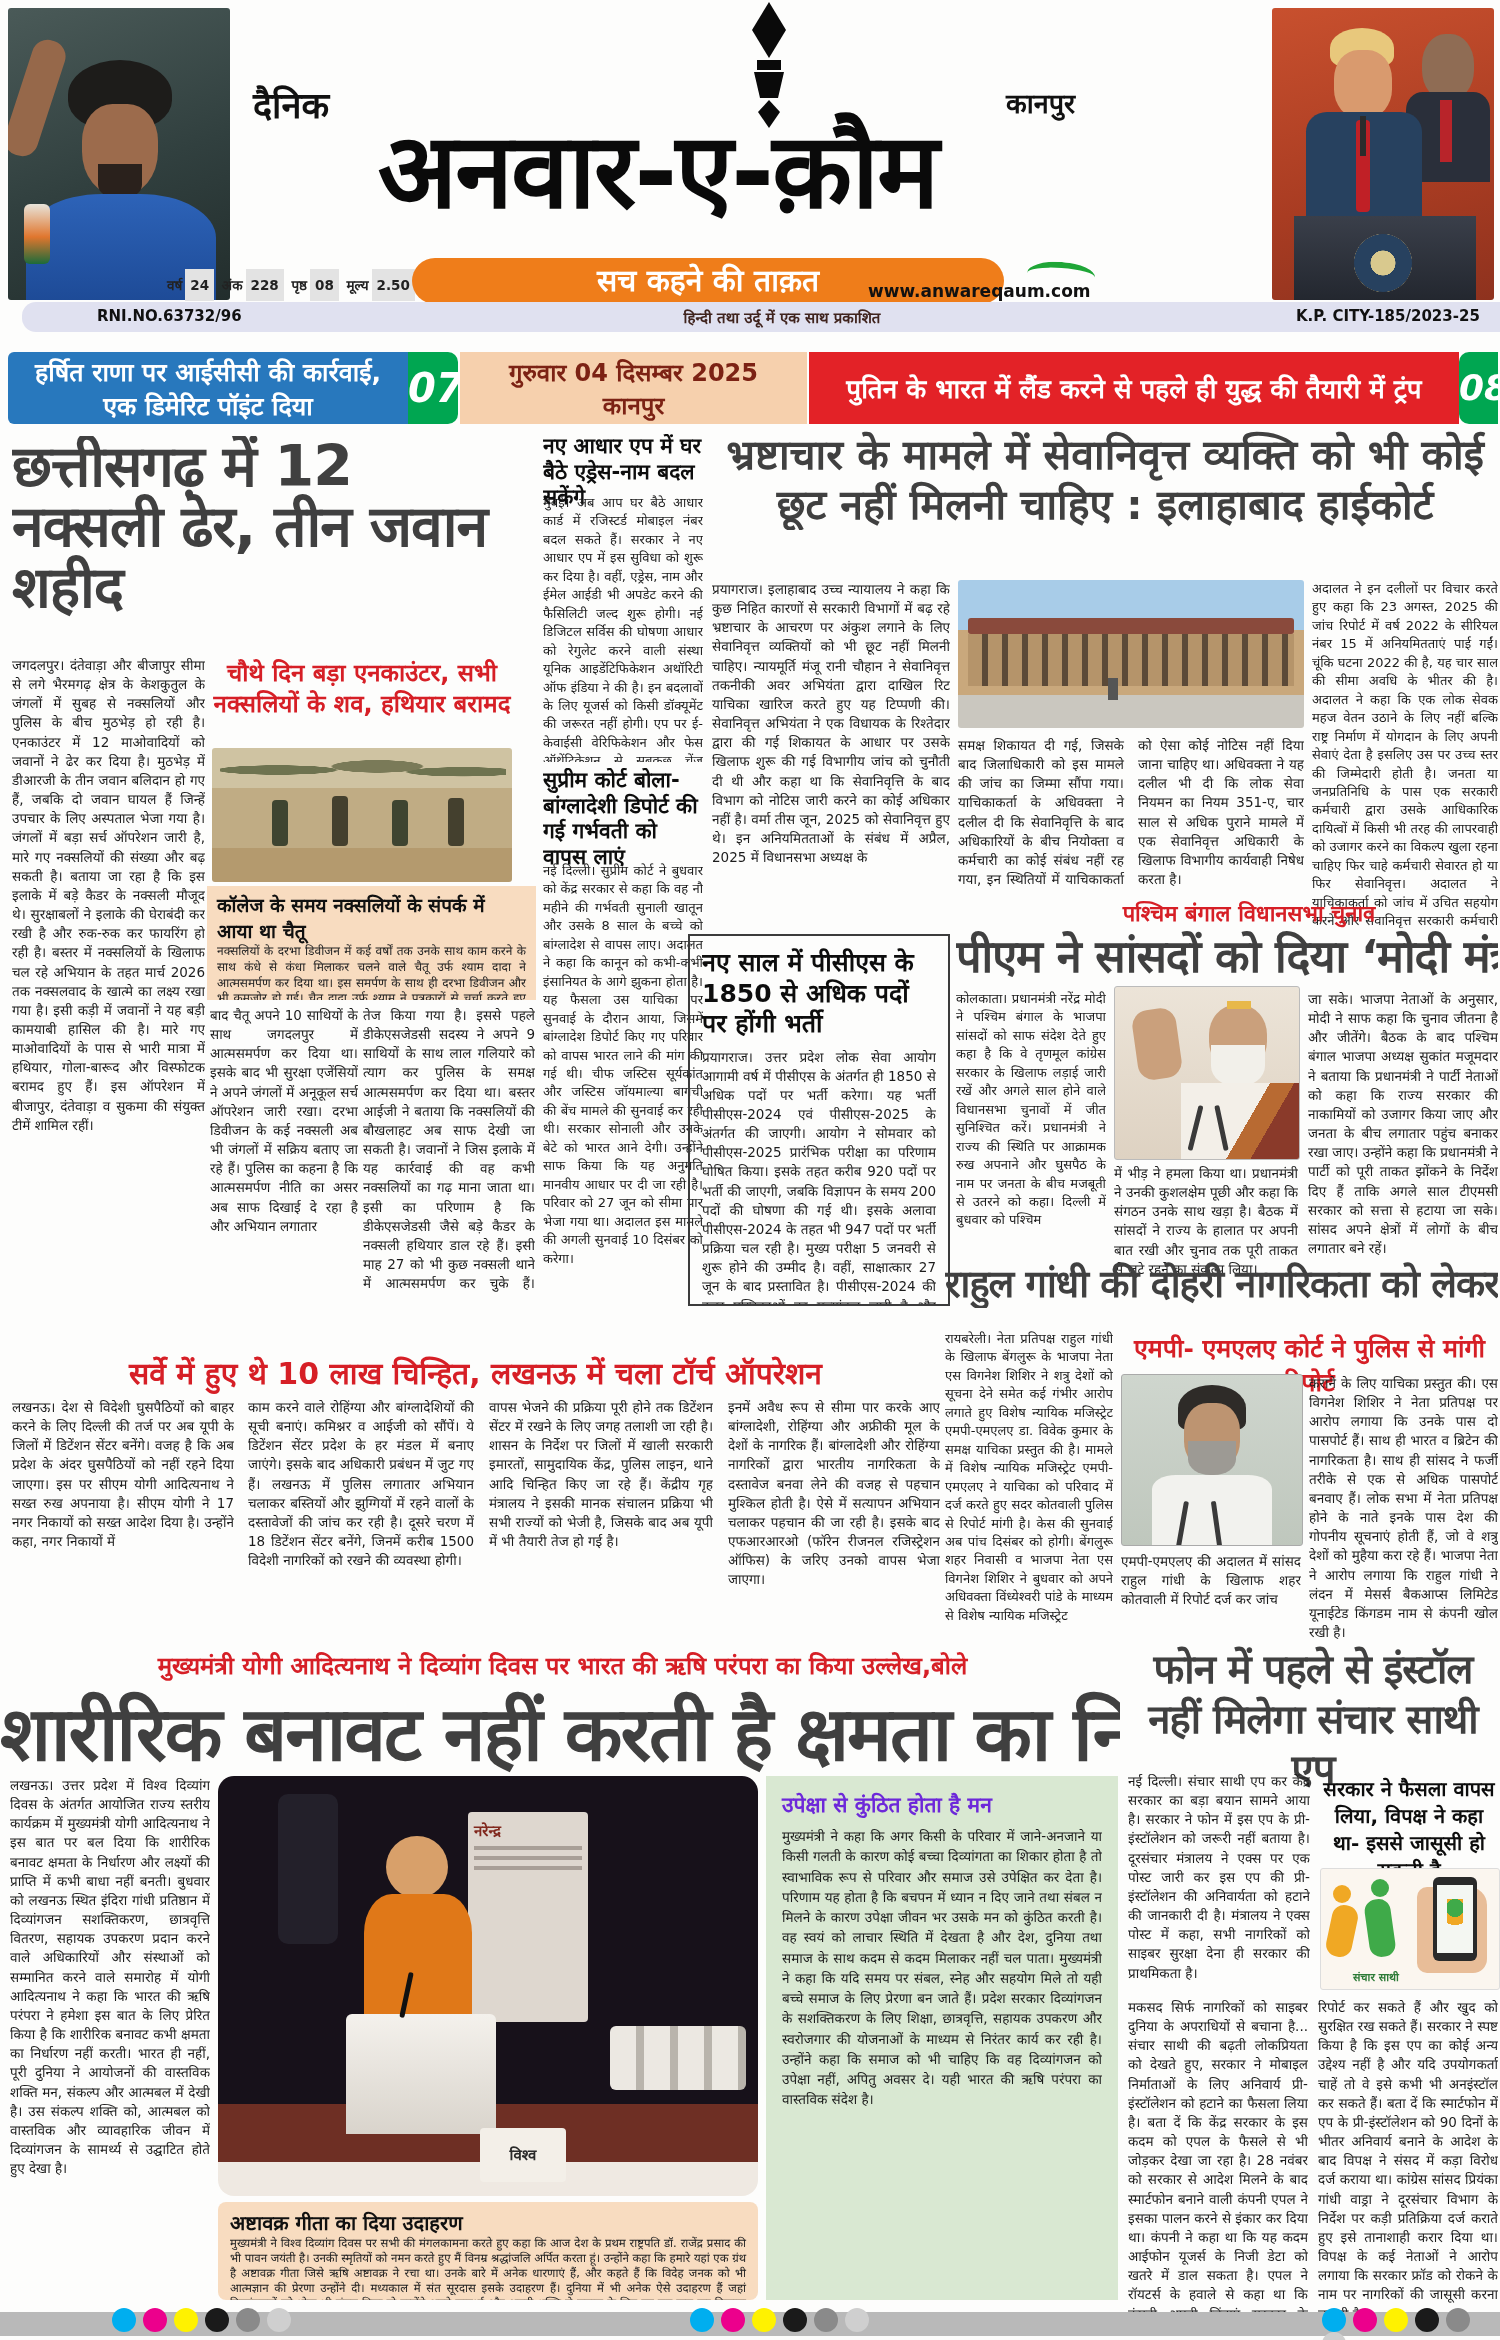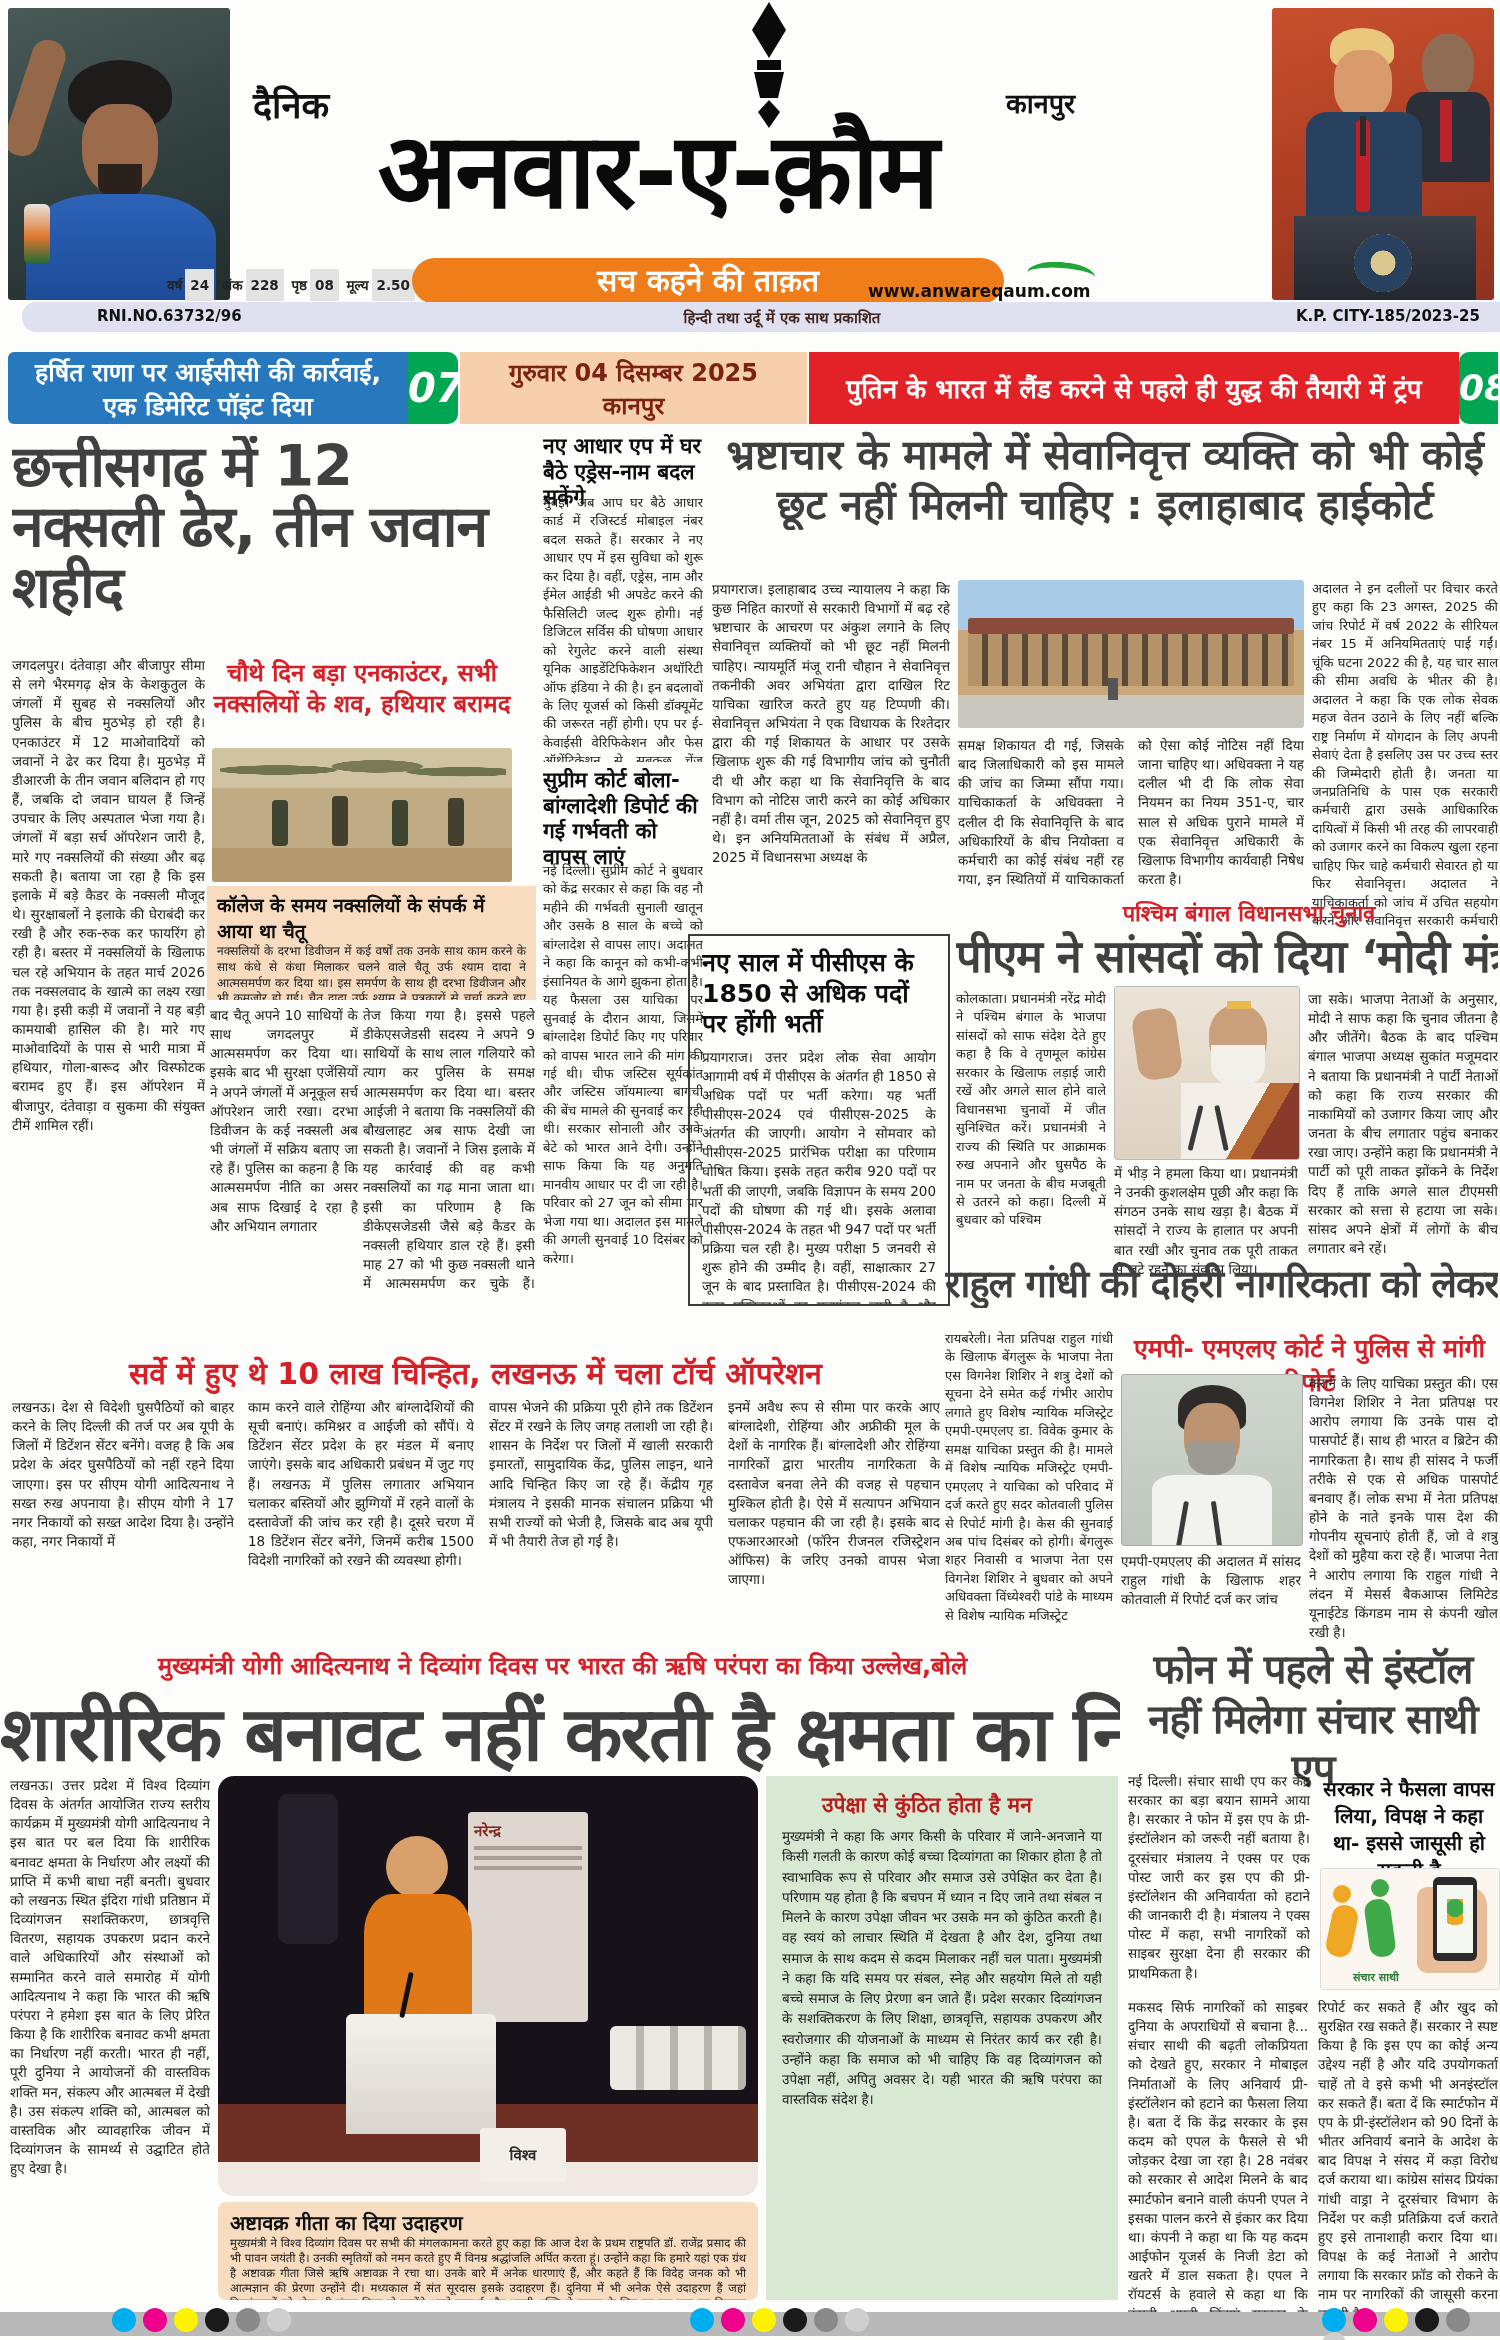--- a/index.html
+++ b/index.html
@@ -170,21 +170,21 @@
     <div class="abs" style="left:392px;top:250px;width:136px;height:64px;background:repeating-linear-gradient(90deg,#ece8e2 0 26px,#b9b4ac 26px 34px);border-radius:6px;"></div>
     <div class="abs center" style="left:262px;top:352px;width:86px;height:54px;background:#f3efe8;border-radius:4px;font-size:15px;font-weight:bold;color:#2a2a2a;line-height:54px;">विश्व</div>
   </div>
 
   <div class="abs" style="left:218px;top:2202px;width:540px;height:98px;background:#f8dcc0;border-radius:8px;padding:7px 12px;box-sizing:border-box;overflow:hidden;">
     <div style="font-size:20px;font-weight:bold;color:#101010;">अष्टावक्र गीता का दिया उदाहरण</div>
     <div style="font-size:11.5px;line-height:1.3;text-align:justify;color:#222;">मुख्यमंत्री ने विश्व दिव्यांग दिवस पर सभी की मंगलकामना करते हुए कहा कि आज देश के प्रथम राष्ट्रपति डॉ. राजेंद्र प्रसाद की भी पावन जयंती है। उनकी स्मृतियों को नमन करते हुए मैं विनम्र श्रद्धांजलि अर्पित करता हूं। उन्होंने कहा कि हमारे यहां एक ग्रंथ है अष्टावक्र गीता जिसे ऋषि अष्टावक्र ने रचा था। उनके बारे में अनेक धारणाएं हैं, और कहते हैं कि विदेह जनक को भी आत्मज्ञान की प्रेरणा उन्होंने दी। मध्यकाल में संत सूरदास इसके उदाहरण हैं। दुनिया में भी अनेक ऐसे उदाहरण हैं जहां दिव्यांगजनों को थोड़ा भी संबल मिला तो उन्होंने अपने सामर्थ्य और अपनी शक्ति से समाज के लिए वह सब कुछ कर दिखाया जिस पर सामान्य जन को सहज विश्वास भी नहीं होता है। उन्होंने कहा कि दिव्यांगजन के कल्याण के लिए केंद्र और राज्य सरकार के द्वारा जो कार्यक्रम चलाए जा रहे हैं, वे एक प्लेटफॉर्म के रूप में आपके लिए अत्यंत उपयोगी हो सकते हैं।</div>
   </div>
 
   <div class="abs" style="left:766px;top:1776px;width:352px;height:524px;background:#d9e8d2;padding:14px 16px;box-sizing:border-box;overflow:hidden;">
-    <div style="font-size:21px;font-weight:bold;color:#b91c1c;margin-bottom:8px;margin-left:40px;">उपेक्षा से कुंठित होता है मन</div>
+    <div style="font-size:21px;font-weight:bold;color:#6d28d9;margin-bottom:8px;">उपेक्षा से कुंठित होता है मन</div>
     <div class="col" style="font-size:13.5px;line-height:1.5;">मुख्यमंत्री ने कहा कि अगर किसी के परिवार में जाने-अनजाने या किसी गलती के कारण कोई बच्चा दिव्यांगता का शिकार होता है तो स्वाभाविक रूप से परिवार और समाज उसे उपेक्षित कर देता है। परिणाम यह होता है कि बचपन में ध्यान न दिए जाने तथा संबल न मिलने के कारण उपेक्षा जीवन भर उसके मन को कुंठित करती है। वह स्वयं को लाचार स्थिति में देखता है और देश, दुनिया तथा समाज के साथ कदम से कदम मिलाकर नहीं चल पाता। मुख्यमंत्री ने कहा कि यदि समय पर संबल, स्नेह और सहयोग मिले तो यही बच्चे समाज के लिए प्रेरणा बन जाते हैं। प्रदेश सरकार दिव्यांगजन के सशक्तिकरण के लिए शिक्षा, छात्रवृत्ति, सहायक उपकरण और स्वरोजगार की योजनाओं के माध्यम से निरंतर कार्य कर रही है। उन्होंने कहा कि समाज को भी चाहिए कि वह दिव्यांगजन को उपेक्षा नहीं, अपितु अवसर दे। यही भारत की ऋषि परंपरा का वास्तविक संदेश है।</div>
   </div>
 
   <div class="abs headline center" style="left:1128px;top:1644px;width:370px;font-size:40px;line-height:1.25;letter-spacing:-1px;">फोन में पहले से इंस्टॉल नहीं मिलेगा संचार साथी एप</div>
   <div class="abs col" style="left:1128px;top:1772px;width:182px;height:218px;">नई दिल्ली। संचार साथी एप कर केंद्र सरकार का बड़ा बयान सामने आया है। सरकार ने फोन में इस एप के प्री-इंस्टॉलेशन को जरूरी नहीं बताया है। दूरसंचार मंत्रालय ने एक्स पर एक पोस्ट जारी कर इस एप की प्री-इंस्टॉलेशन की अनिवार्यता को हटाने की जानकारी दी है। मंत्रालय ने एक्स पोस्ट में कहा, सभी नागरिकों को साइबर सुरक्षा देना ही सरकार की प्राथमिकता है।</div>
   <div class="abs center colhead" style="left:1320px;top:1776px;width:178px;font-size:20px;line-height:1.35;">सरकार ने फैसला वापस लिया, विपक्ष ने कहा था- इससे जासूसी हो सकती है</div>
   <div class="abs photo" style="left:1320px;top:1868px;width:178px;height:120px;background:#fbf6ef;border:1px solid #ddd;">
     <div class="abs" style="left:12px;top:16px;width:18px;height:18px;background:#f0a824;border-radius:50%;"></div>
     <div class="abs" style="left:8px;top:36px;width:26px;height:52px;background:#f0a824;border-radius:12px;transform:rotate(12deg);"></div>
     <div class="abs" style="left:50px;top:10px;width:18px;height:18px;background:#3faa49;border-radius:50%;"></div>

